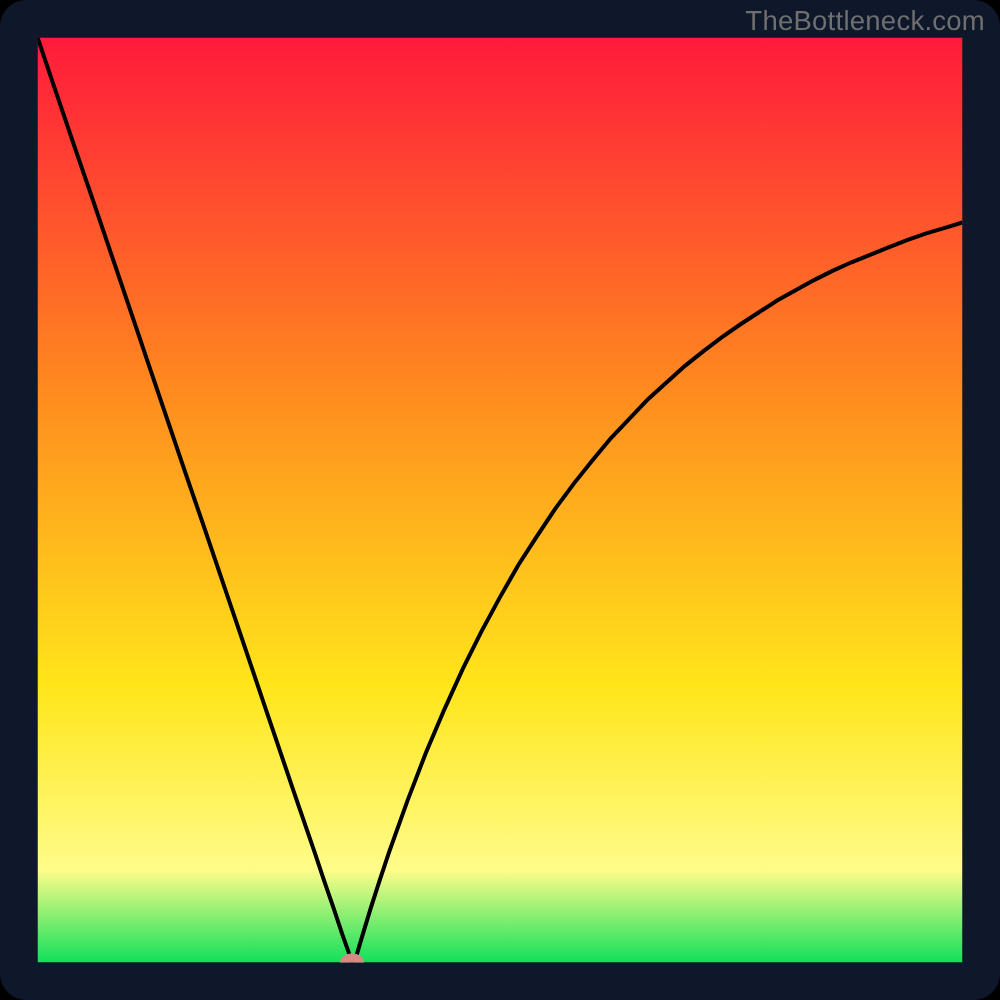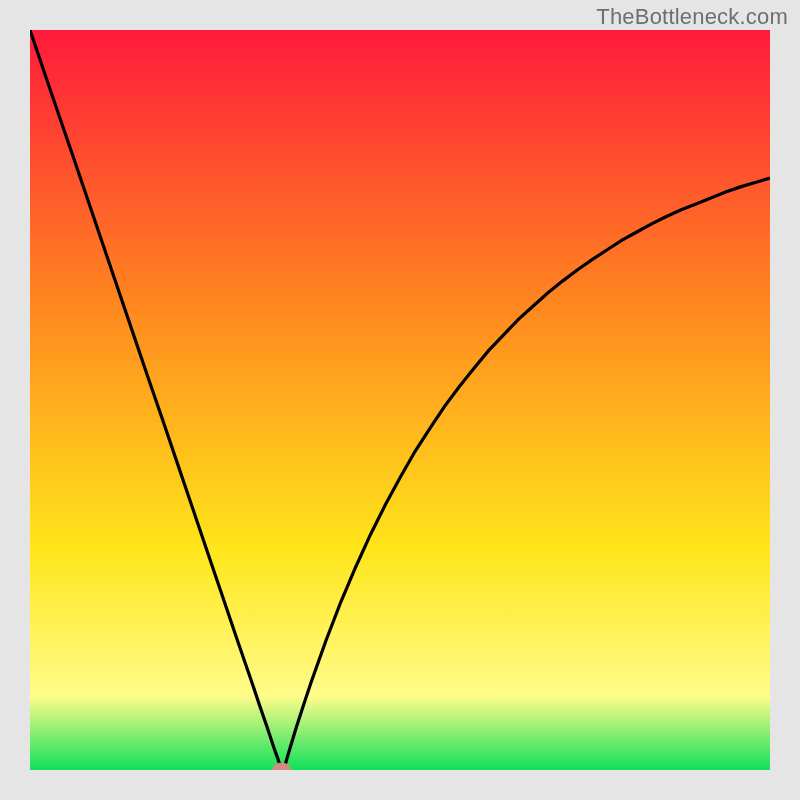--- a/index.html
+++ b/index.html
@@ -7,21 +7,22 @@
     padding: 0;
     width: 800px;
     height: 800px;
     background: #000;
     overflow: hidden;
   }
   .frame {
     position: relative;
     width: 800px;
     height: 800px;
-    background: #e5e5e5;
+    background: #0f172a;
+    border-radius: 21px;
   }
   .plot-area {
     position: absolute;
     left: 30px;
     top: 30px;
     width: 740px;
     height: 740px;
   }
   .watermark {
     position: absolute;

